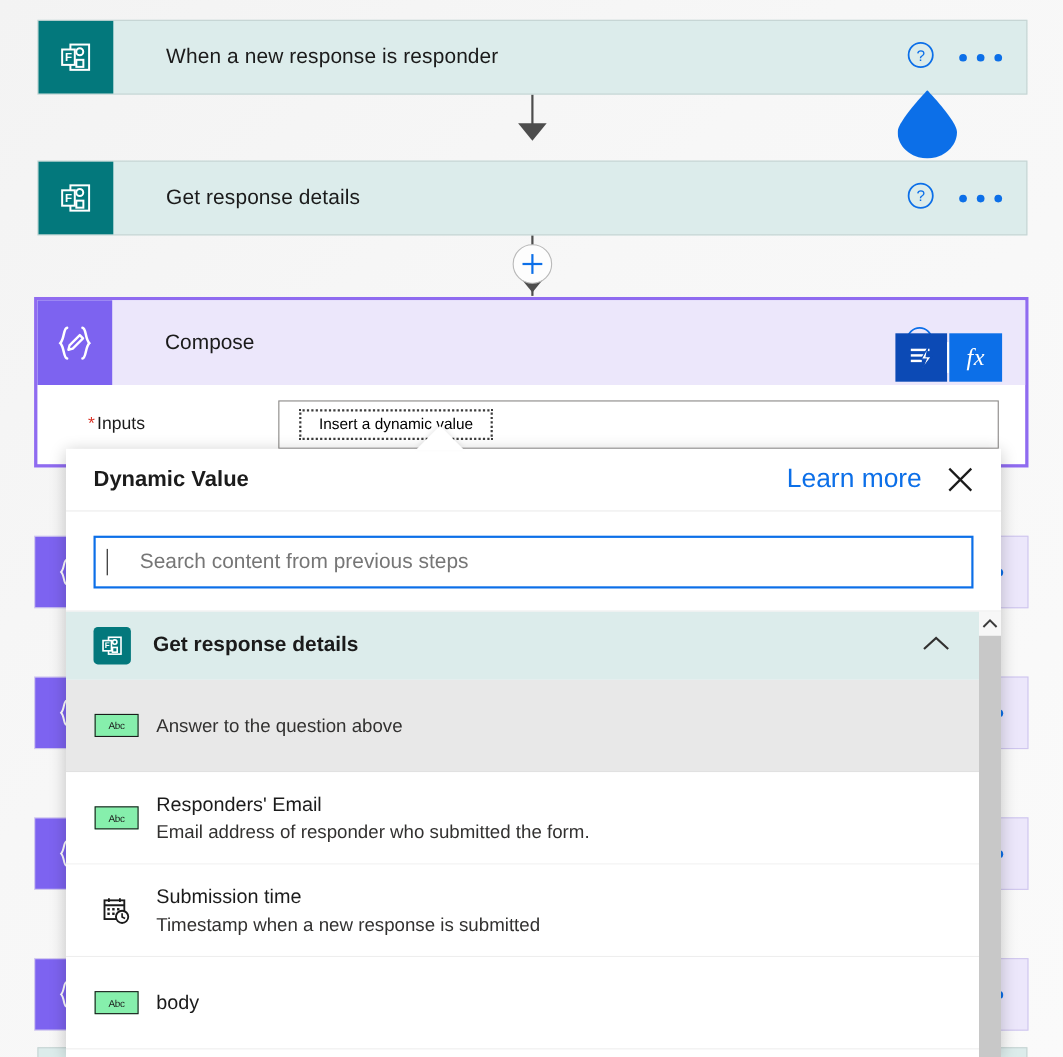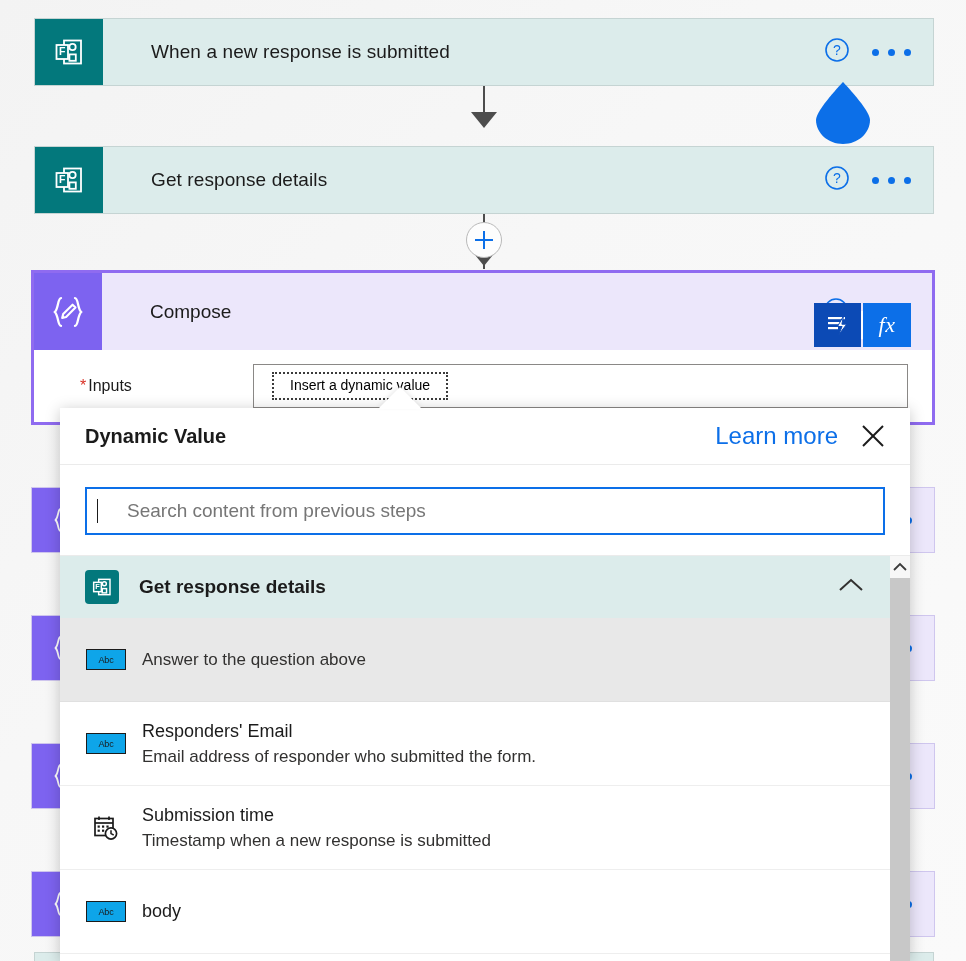--- a/index.html
+++ b/index.html
@@ -193,21 +193,21 @@
     background: #ffffff; cursor: pointer;
     min-height: 84px;
   }
   .dv-item.hover { background: #e8e8e8; border-bottom-color: #e0e0e0; }
   .dv-ico { width: 40px; min-width: 40px; display: flex; align-items: center; justify-content: center; }
   .dv-text { padding-left: 16px; }
   .dv-name { font-size: 18px; color: #1b1b1b; line-height: 25px; }
   .dv-desc { font-size: 17px; color: #323130; line-height: 25px; }
 
   .abc-box {
-    width: 45px; height: 21px; border: 1.6px solid #1b1b1b; background: #0ea5e9;
+    width: 45px; height: 21px; border: 1.6px solid #1b1b1b; background: #86efac;
     display: flex; align-items: center; justify-content: center;
     font-size: 9px; color: #1b1b1b; letter-spacing: -.2px;
     font-family: "Liberation Sans", sans-serif;
   }
 
   
   .sb { width: 20px; background: #f2f2f2; display: flex; flex-direction: column; }
   .sb-up {
     height: 22px; background: #f7f7f7; display: flex;
     align-items: center; justify-content: center; cursor: pointer;
@@ -300,21 +300,21 @@
   <div class="card teal" style="top:18px; height:68px">
     <div class="card-icon">
       <svg width="36" height="36" viewBox="0 0 36 36" aria-hidden="true">
         <rect x="13" y="6.5" width="17" height="23" fill="none" stroke="#fff" stroke-width="1.8"></rect>
         <circle cx="21.5" cy="13" r="3.2" fill="none" stroke="#fff" stroke-width="1.8"></circle>
         <rect x="18.4" y="20.4" width="6.4" height="6.4" fill="none" stroke="#fff" stroke-width="1.8"></rect>
         <rect x="5.5" y="11" width="11.5" height="14" fill="#03787c" stroke="#fff" stroke-width="1.8"></rect>
         <text x="11.2" y="21.4" font-size="10.5" font-weight="bold" fill="#fff" font-family="Liberation Sans, sans-serif" text-anchor="middle">F</text>
       </svg>
     </div>
-    <div class="card-title">When a new response is submitted</div>
+    <div class="card-title">When a new response is responder</div>
     <div class="card-actions">
       <span class="help-icon">
         <svg width="26" height="26" viewBox="0 0 26 26" aria-hidden="true">
           <circle cx="13" cy="13" r="11" fill="none" stroke="#0c6fe8" stroke-width="1.6"></circle>
           <text x="13" y="18" font-size="14" fill="#0c6fe8" font-family="Liberation Sans, sans-serif" text-anchor="middle">?</text>
         </svg>
       </span>
       <span class="ellipsis">
           <i></i>
           <i></i>

